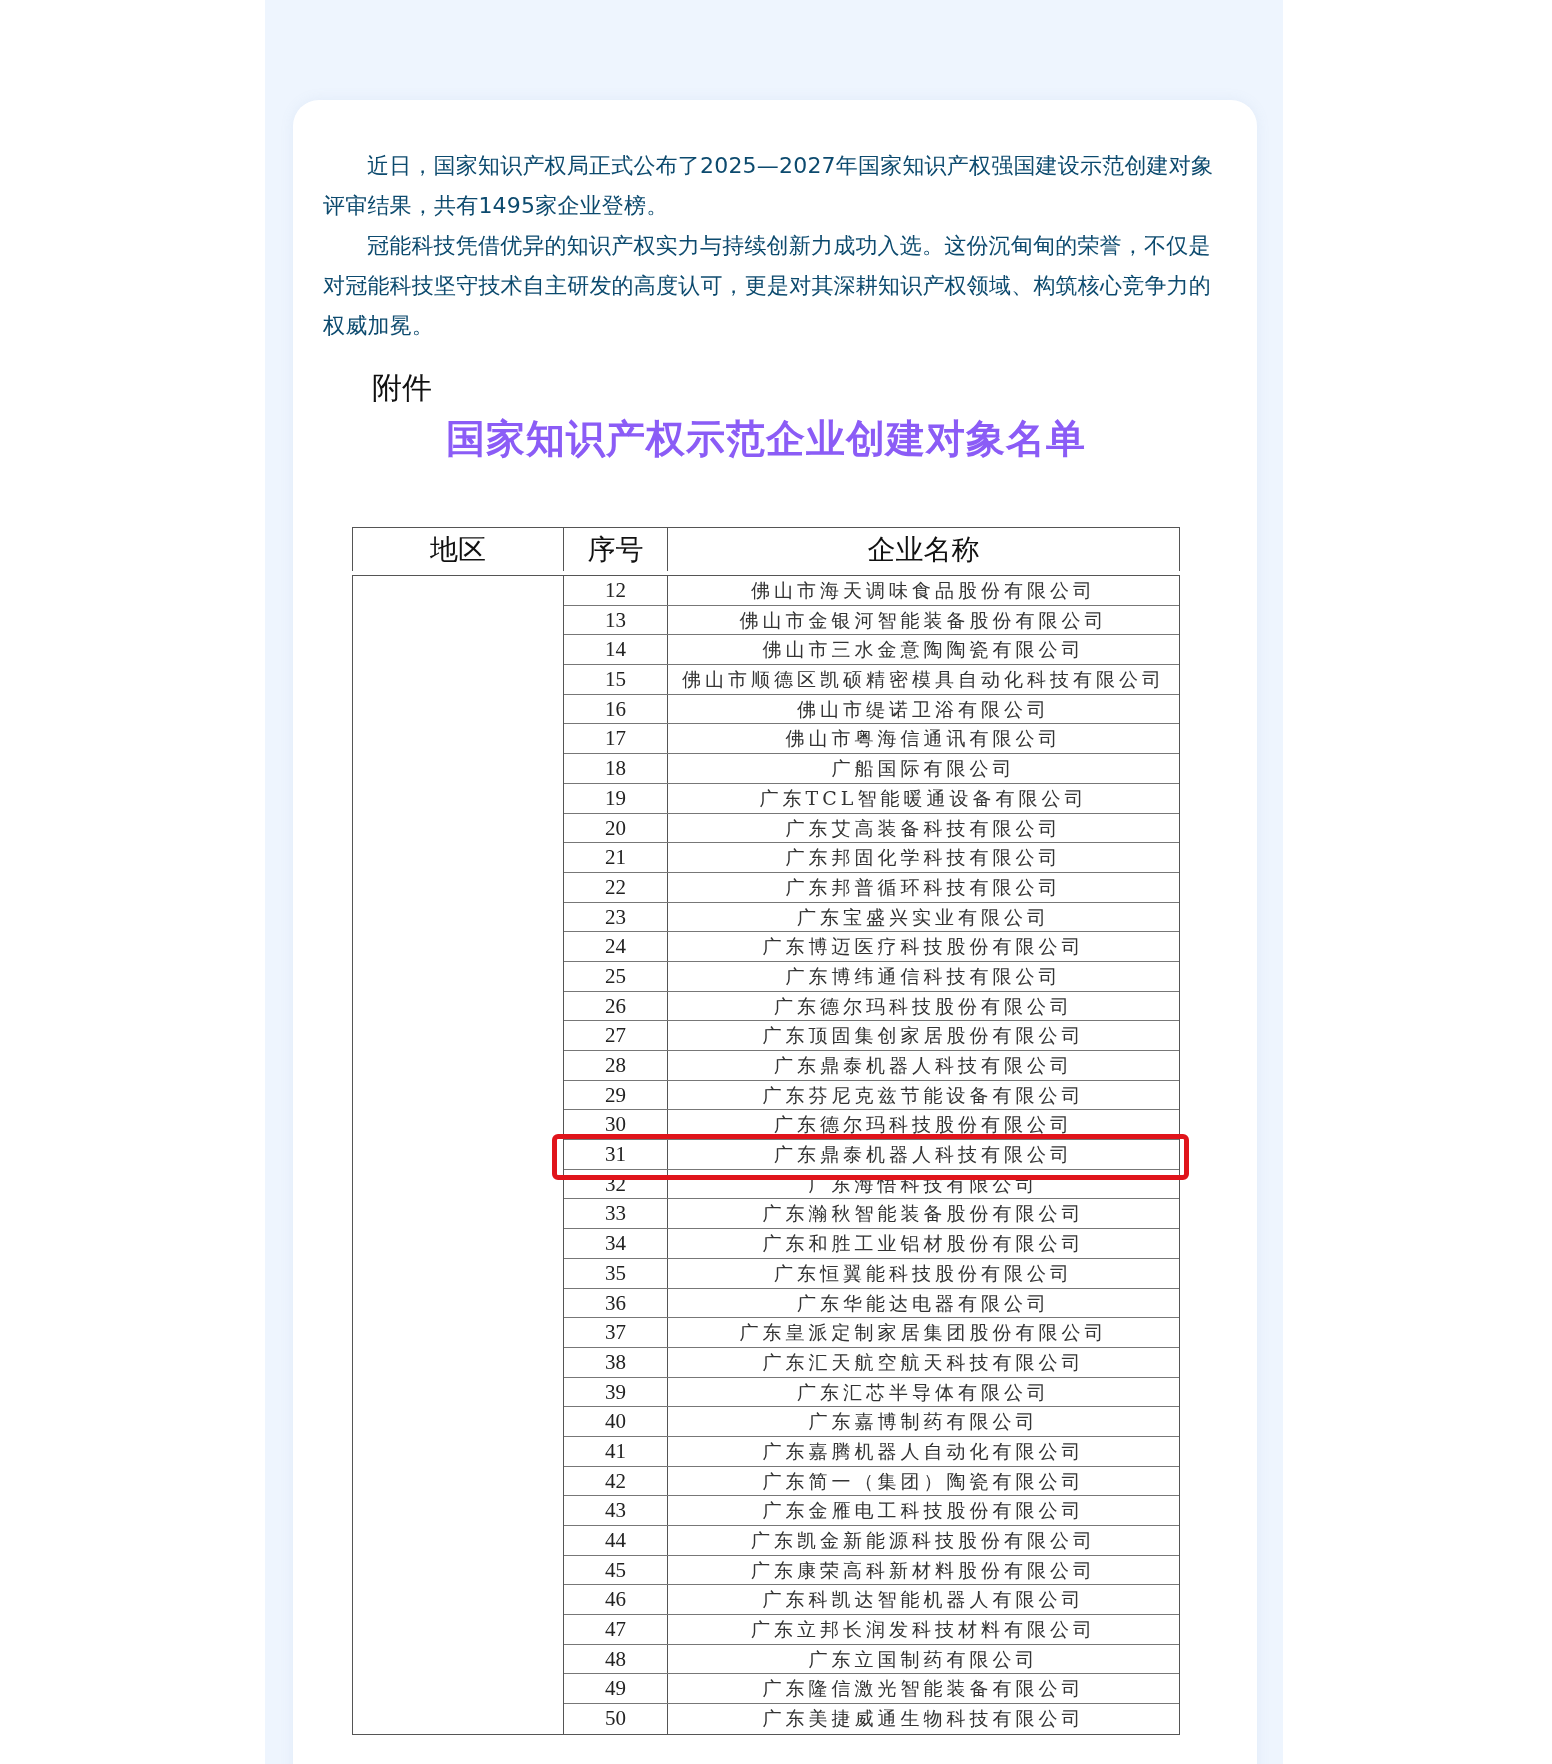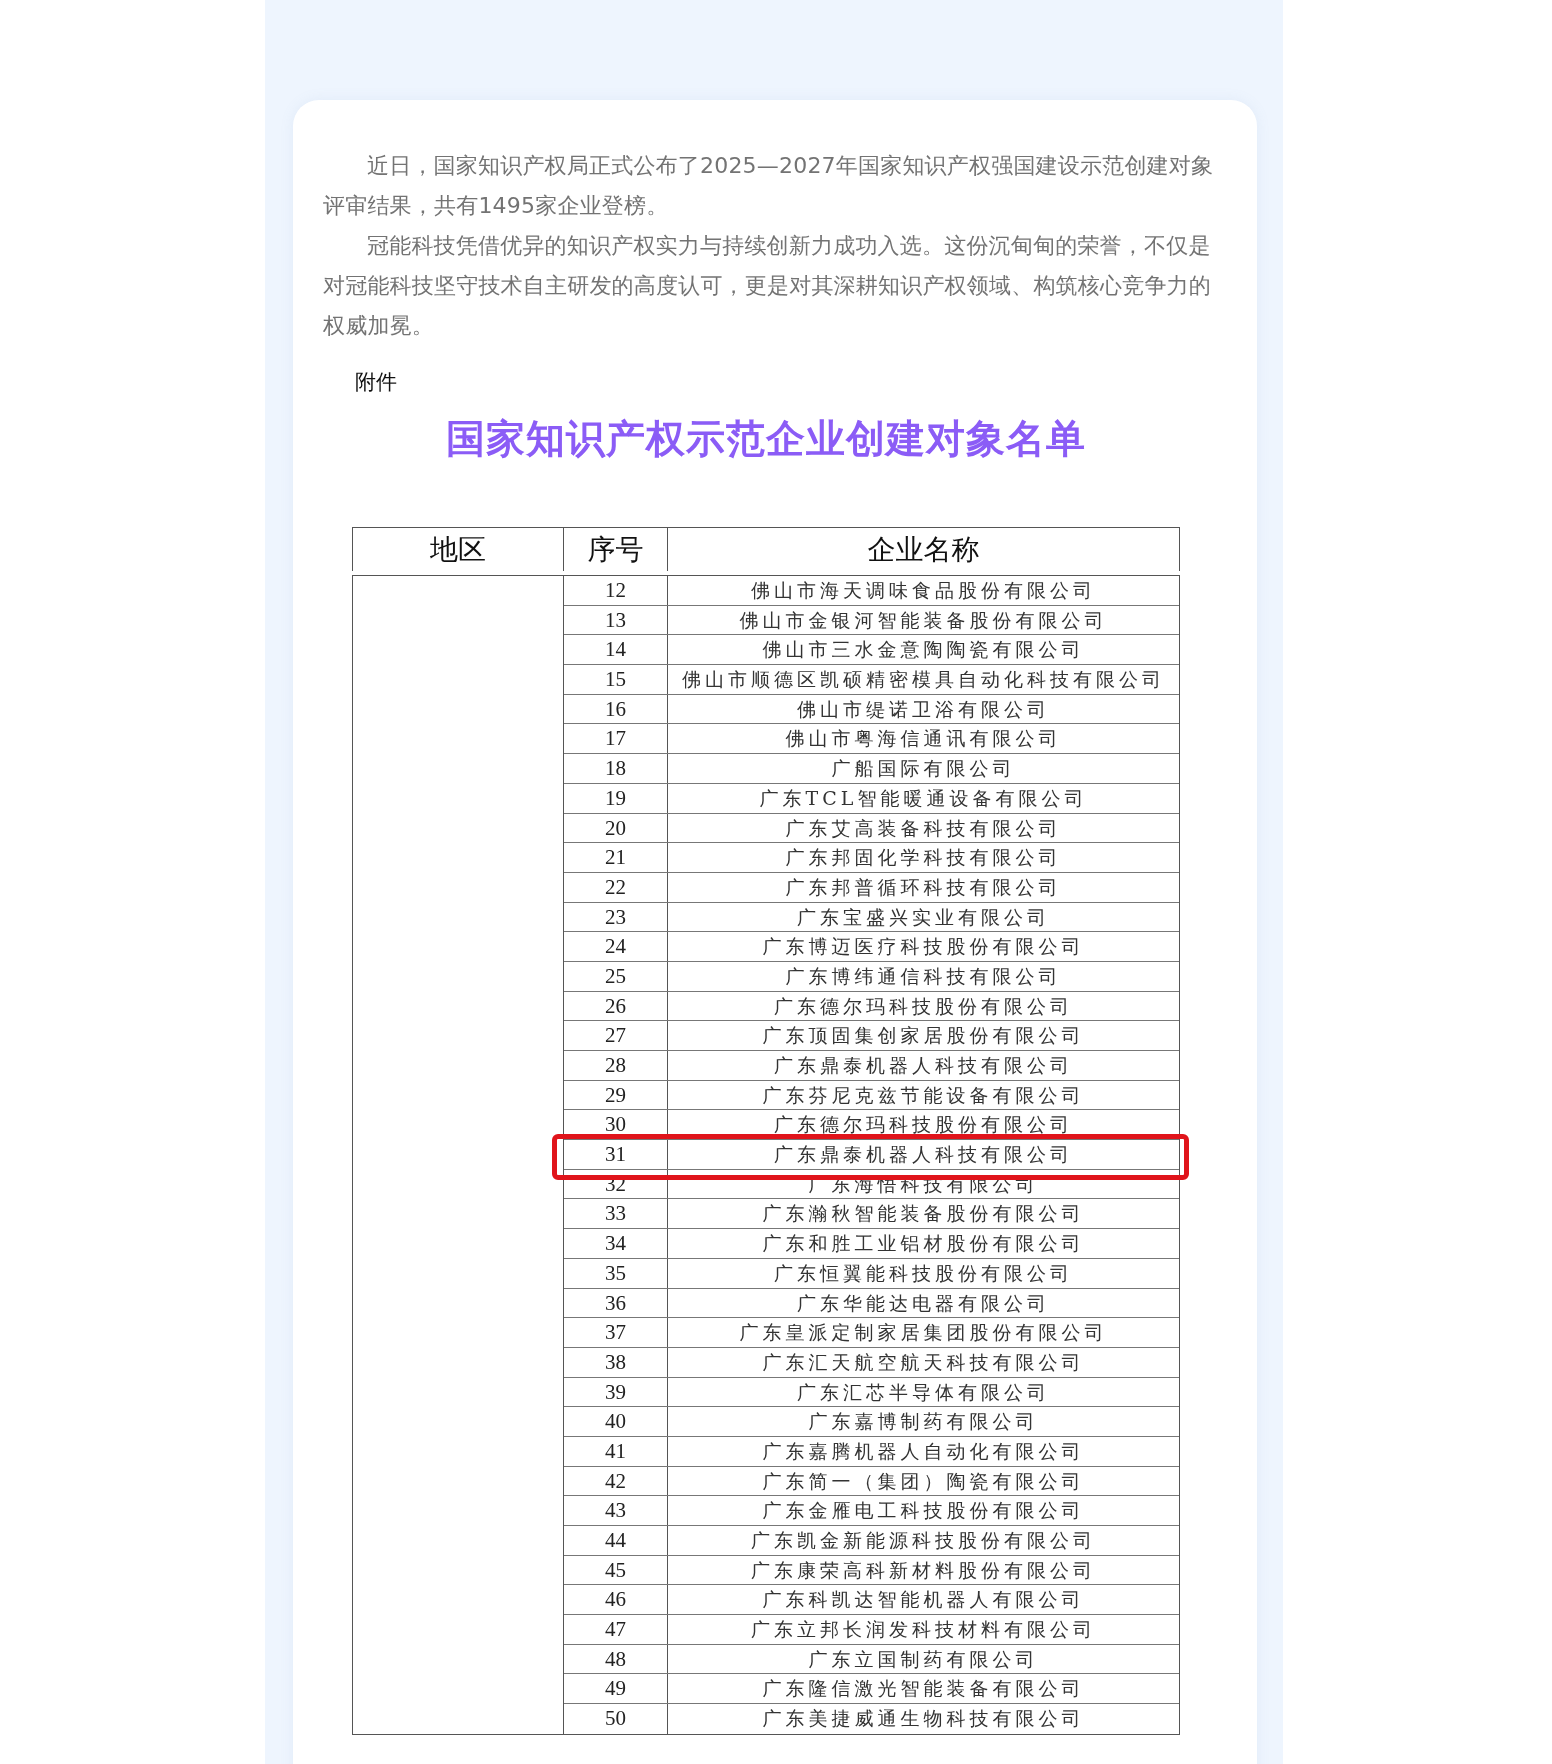--- a/index.html
+++ b/index.html
@@ -1,22 +1,22 @@
 <!DOCTYPE html>
 <html><head>
 <meta charset="utf-8">
 <style>
   html,body{margin:0;padding:0;}
   body{width:1552px;height:1764px;background:#ffffff;position:relative;overflow:hidden;font-family:"DejaVu Sans","Liberation Sans",sans-serif;}
   .strip{position:absolute;left:265px;top:0;width:1018px;height:1764px;background:#eef5fe;}
   .card{position:absolute;left:293px;top:100px;width:964px;height:1700px;background:#ffffff;border-radius:26px 26px 0 0;box-shadow:0 0 14px rgba(120,150,200,0.10);}
-  .para{position:absolute;left:323px;width:906px;font-size:22px;line-height:40px;color:#737373;letter-spacing:0.2px;}
+  .para{position:absolute;left:323px;width:906px;font-size:22px;line-height:40px;color:#0c4a6e;letter-spacing:0.2px;}
   .para p{margin:0;text-indent:44px;}
   .p1{top:146px;}
-  .attach{position:absolute;left:355px;top:368px;font-size:21px;color:#111;font-family:"DejaVu Sans",sans-serif;}
+  .attach{position:absolute;left:372px;top:368px;font-size:30px;color:#111;font-family:"DejaVu Sans",sans-serif;}
   .doc-title{position:absolute;left:352px;width:828px;top:412px;text-align:center;font-family:"DejaVu Serif","Liberation Serif",serif;font-weight:bold;font-size:39px;color:#8b5cf6;letter-spacing:1px;}
   .table{position:absolute;left:352px;top:527px;width:828px;}
   .thead{display:flex;height:44px;border:1.5px solid #555;border-bottom:none;box-sizing:border-box;}
   .thead div{display:flex;align-items:center;justify-content:center;font-size:28px;color:#111;font-family:"DejaVu Sans",sans-serif;box-sizing:border-box;}
   .c1{width:211px;border-right:1.5px solid #555;}
   .c2{width:104px;border-right:1.5px solid #555;}
   .c3{flex:1;}
   .tbody{position:relative;margin-top:4px;display:flex;border:1.5px solid #555;box-sizing:border-box;}
   .region{width:211px;border-right:1.5px solid #555;box-sizing:border-box;}
   .rows{flex:1;}

